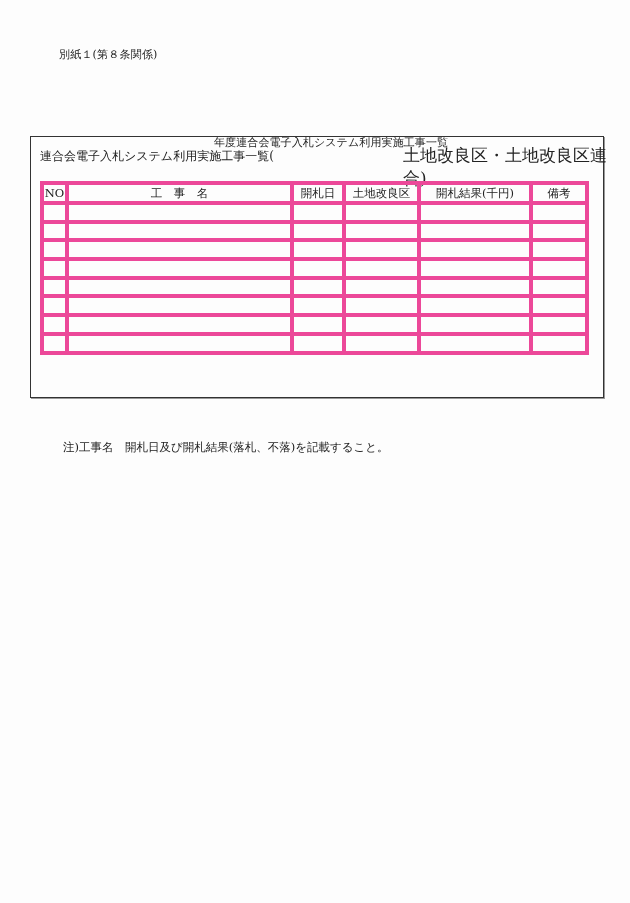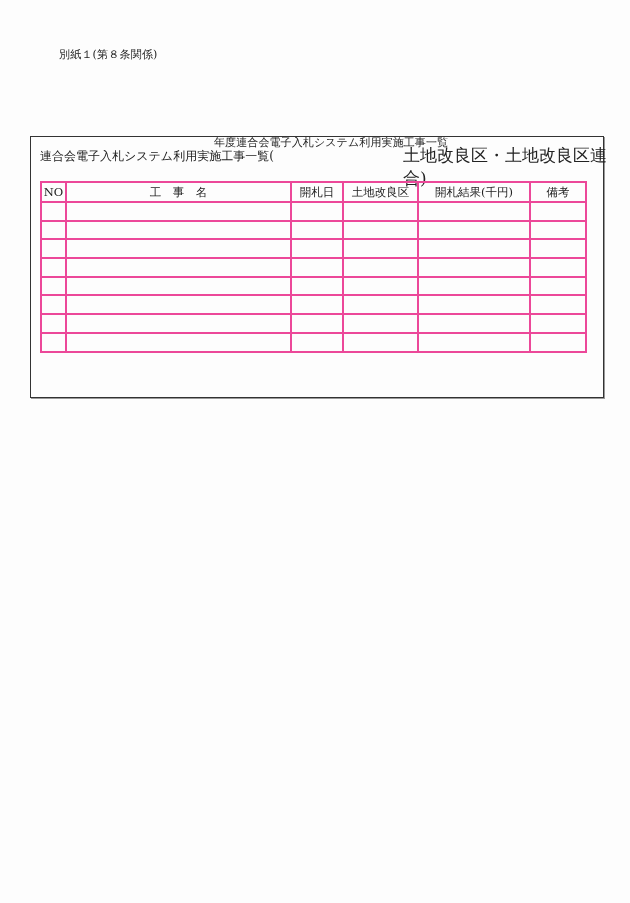--- a/index.html
+++ b/index.html
@@ -54,21 +54,21 @@
     }
     table.works {
       position: absolute;
       left: 40px;
       top: 181px;
       width: 545px;
       border-collapse: collapse;
       table-layout: fixed;
     }
     table.works th, table.works td {
-      border: 2px solid #ec4899;
+      border: 4px solid #ec4899;
       height: 18.7px;
       padding: 0;
       font-weight: normal;
       font-size: 11.5px;
       text-align: center;
       vertical-align: middle;
       box-sizing: border-box;
     }
     table.works th {
       height: 20px;
@@ -177,13 +177,14 @@
         <td></td>
         <td></td>
         <td></td>
         <td></td>
         <td></td>
       </tr>
     </tbody>
 </table>
 
 <div class="notes">
+  <div class="line1">注)工事名　開札日及び開札結果(落札、不落)を記載すること。</div>
 </div>
 
 </body></html>

